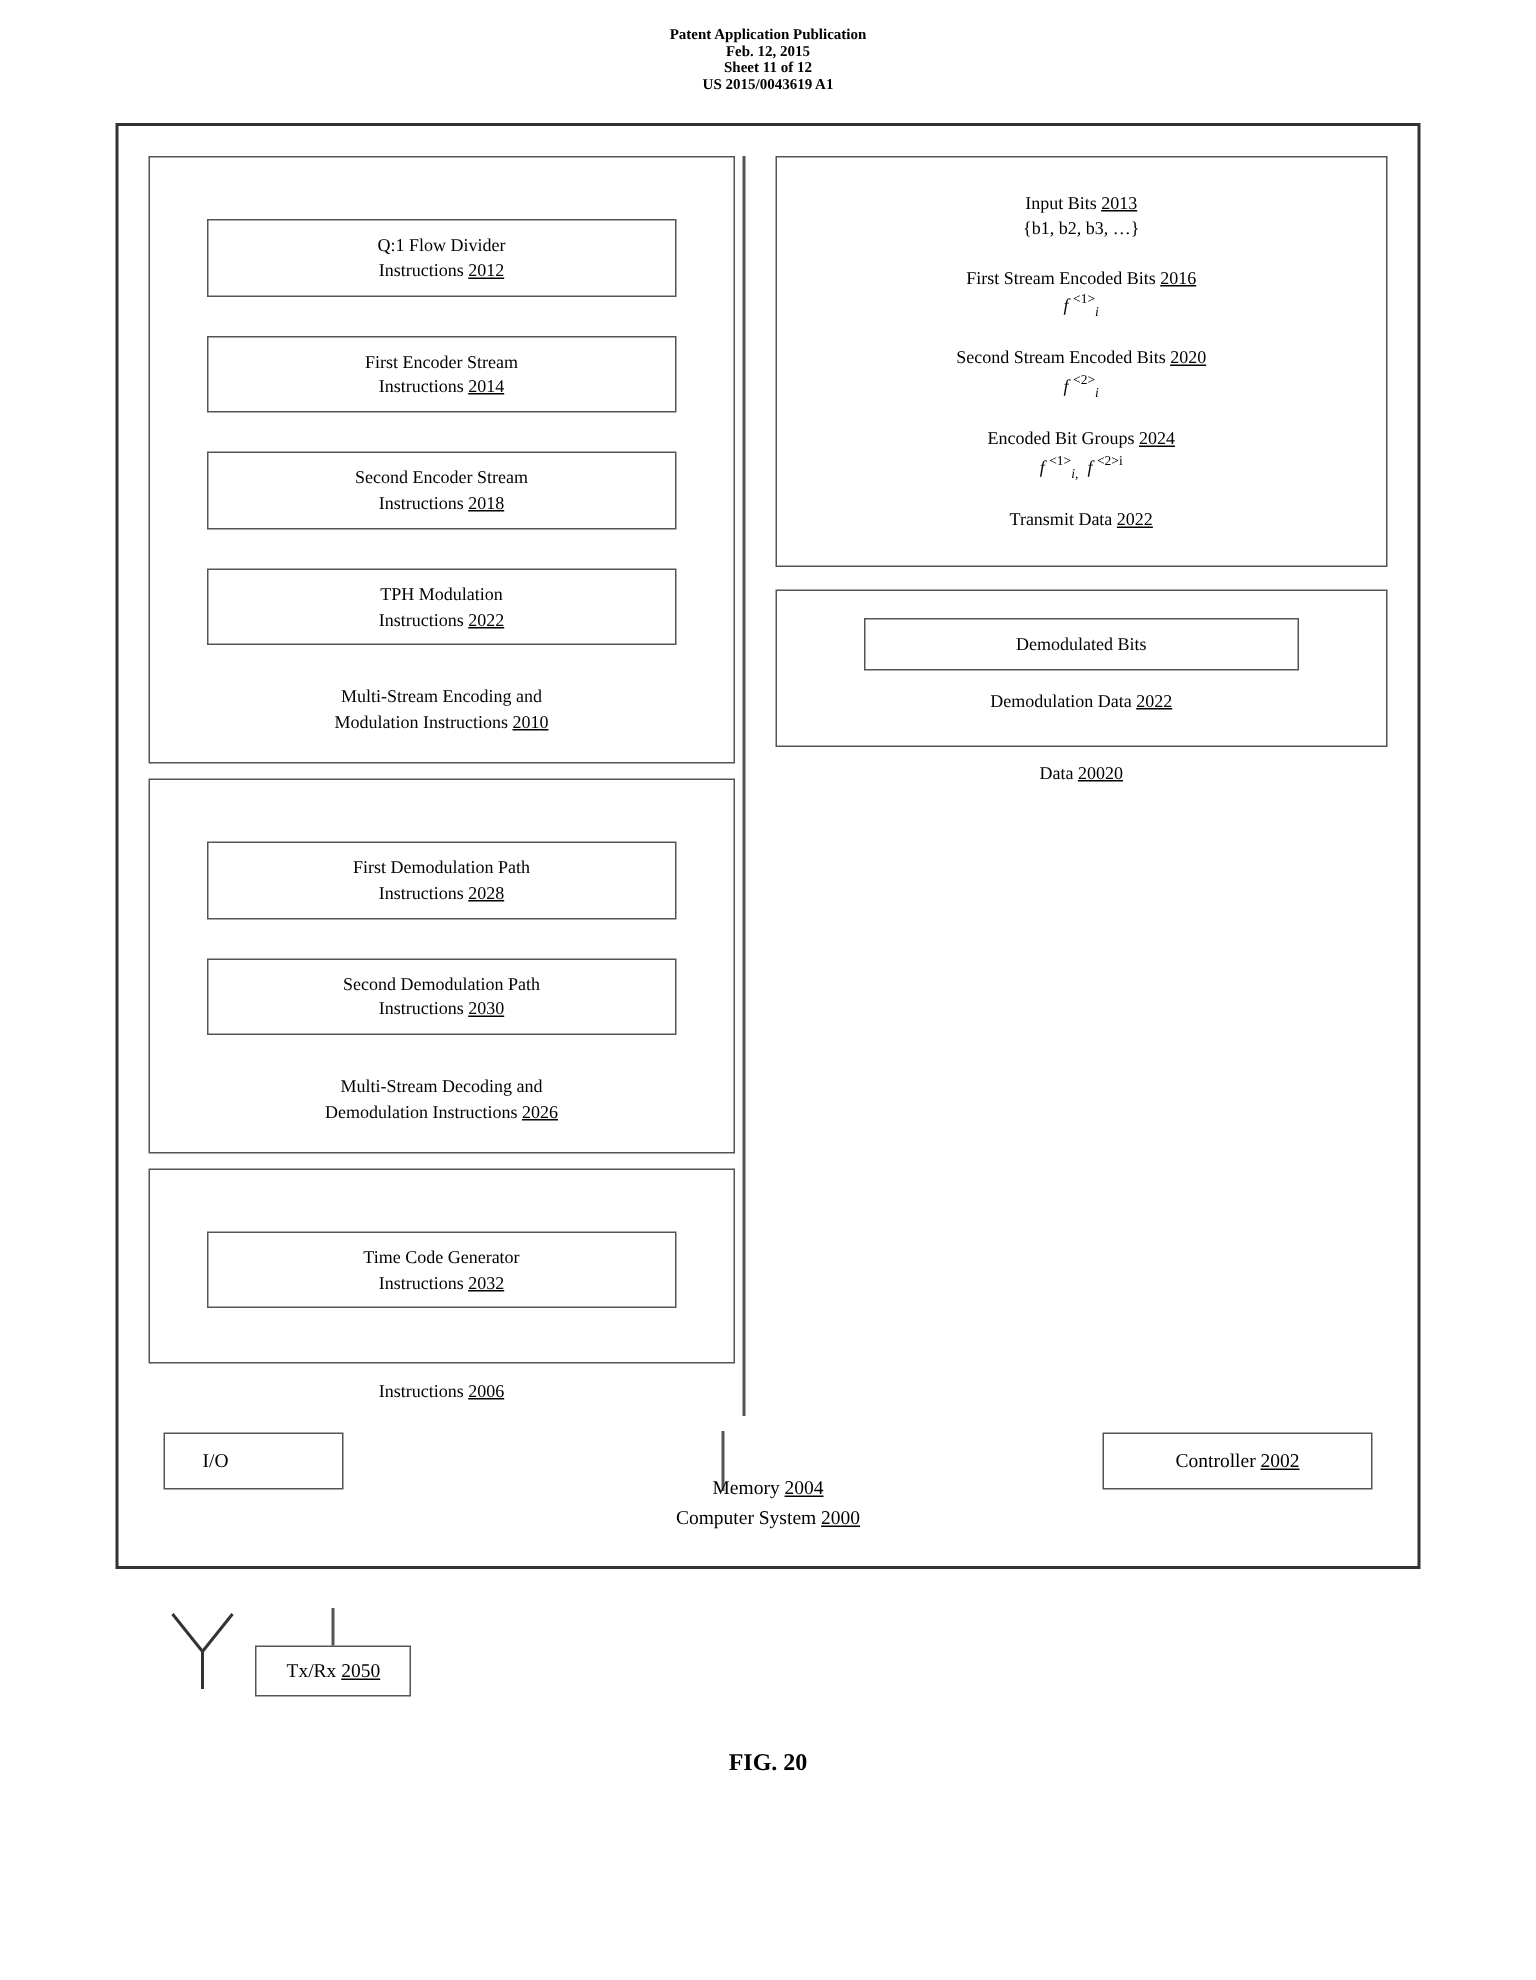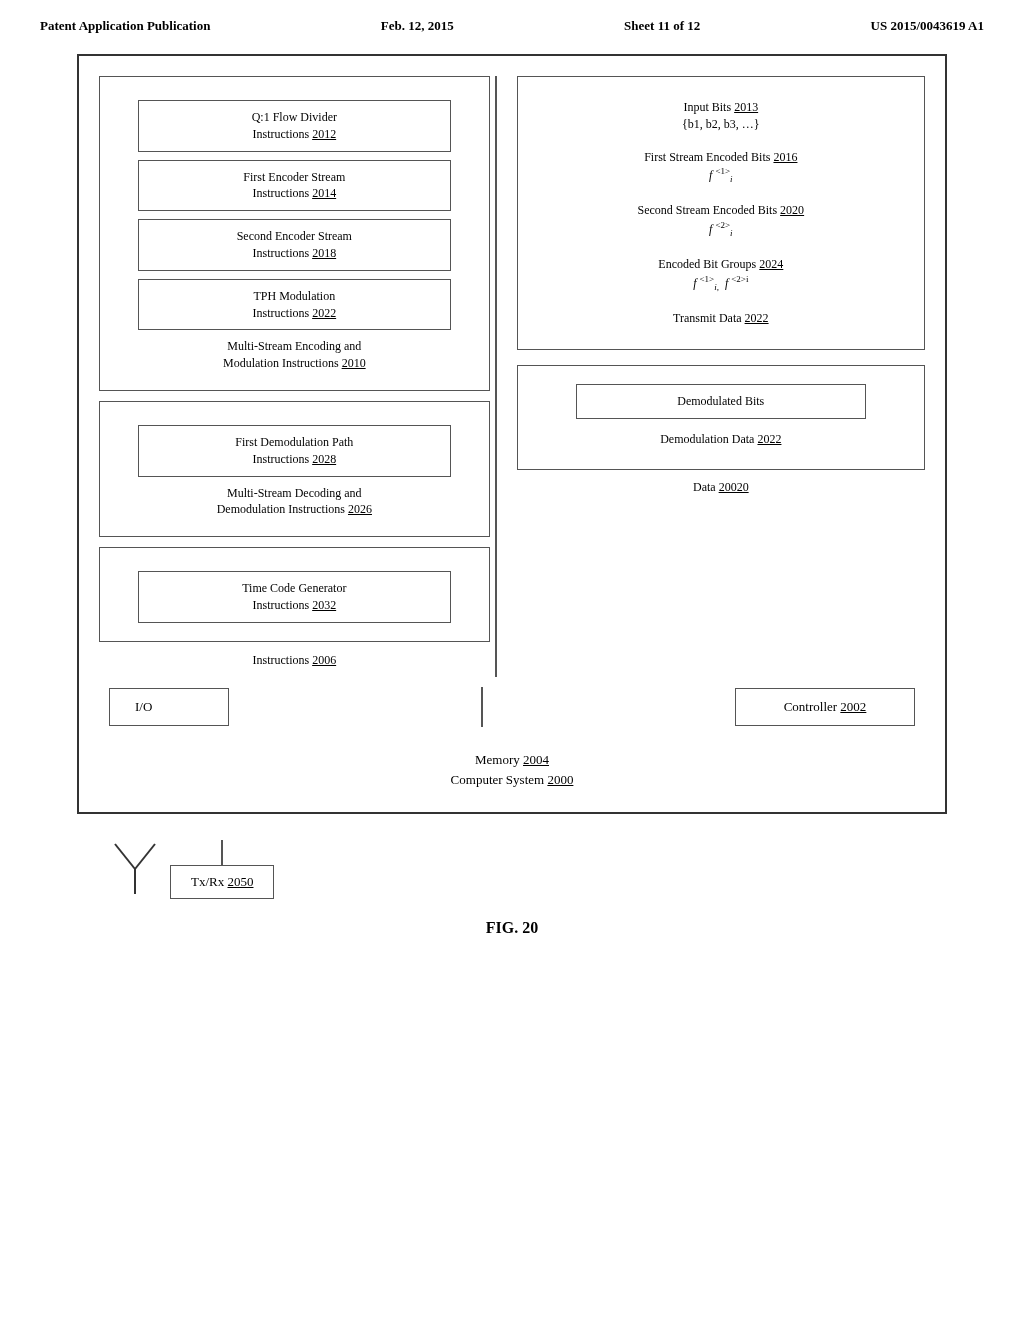--- a/index.html
+++ b/index.html
@@ -11,22 +11,23 @@
       position: relative;
       overflow-x: hidden;
     }
 
     
     .page-header {
       display: flex;
       justify-content: space-between;
       align-items: center;
       padding: 18px 40px 10px 40px;
-      font-size: 13px;
+      font-size: 10px;
       font-weight: bold;
+      flex-direction: column;
     }
 
     
     .main-content {
       padding: 10px 50px 20px 50px;
     }
 
     
     .outer-box {
       border: 2px solid #333;
@@ -79,21 +80,21 @@
       padding: 15px 10px 10px 10px;
       position: relative;
       margin-bottom: 10px;
     }
 
     
     .small-box {
       border: 1.5px solid #555;
       text-align: center;
       padding: 8px 10px;
-      margin: 8px auto;
+      margin: 26px auto;
       font-size: 12px;
       line-height: 1.4;
       width: 85%;
     }
 
     .small-box-right {
       border: 1.5px solid #555;
       text-align: center;
       padding: 8px 10px;
       margin: 8px auto;
@@ -151,21 +152,21 @@
       padding: 8px 20px;
       font-size: 13px;
       display: inline-block;
     }
 
     
     .fig-label {
       text-align: center;
       font-size: 16px;
       font-weight: bold;
-      margin-top: 20px;
+      margin-top: 36px;
     }
 
     
     .right-section-top {
       border: 1.5px solid #555;
       padding: 10px;
       margin-bottom: 15px;
     }
 
     .right-section-bottom {
@@ -228,20 +229,23 @@
             Multi-Stream Encoding and<br>Modulation Instructions <u>2010</u>
           </div>
         </div>
 
         <div class="inner-box">
 
           <div class="small-box">
             <span>First Demodulation Path<br>Instructions <u>2028</u></span>
           </div>
 
+          <div class="small-box">
+            <span>Second Demodulation Path<br>Instructions <u>2030</u></span>
+          </div>
 
           <div class="below-box-label">
             Multi-Stream Decoding and<br>Demodulation Instructions <u>2026</u>
           </div>
         </div>
 
         <div class="inner-box">
           <div class="small-box">
             <span>Time Code Generator<br>Instructions <u>2032</u></span>
           </div>

